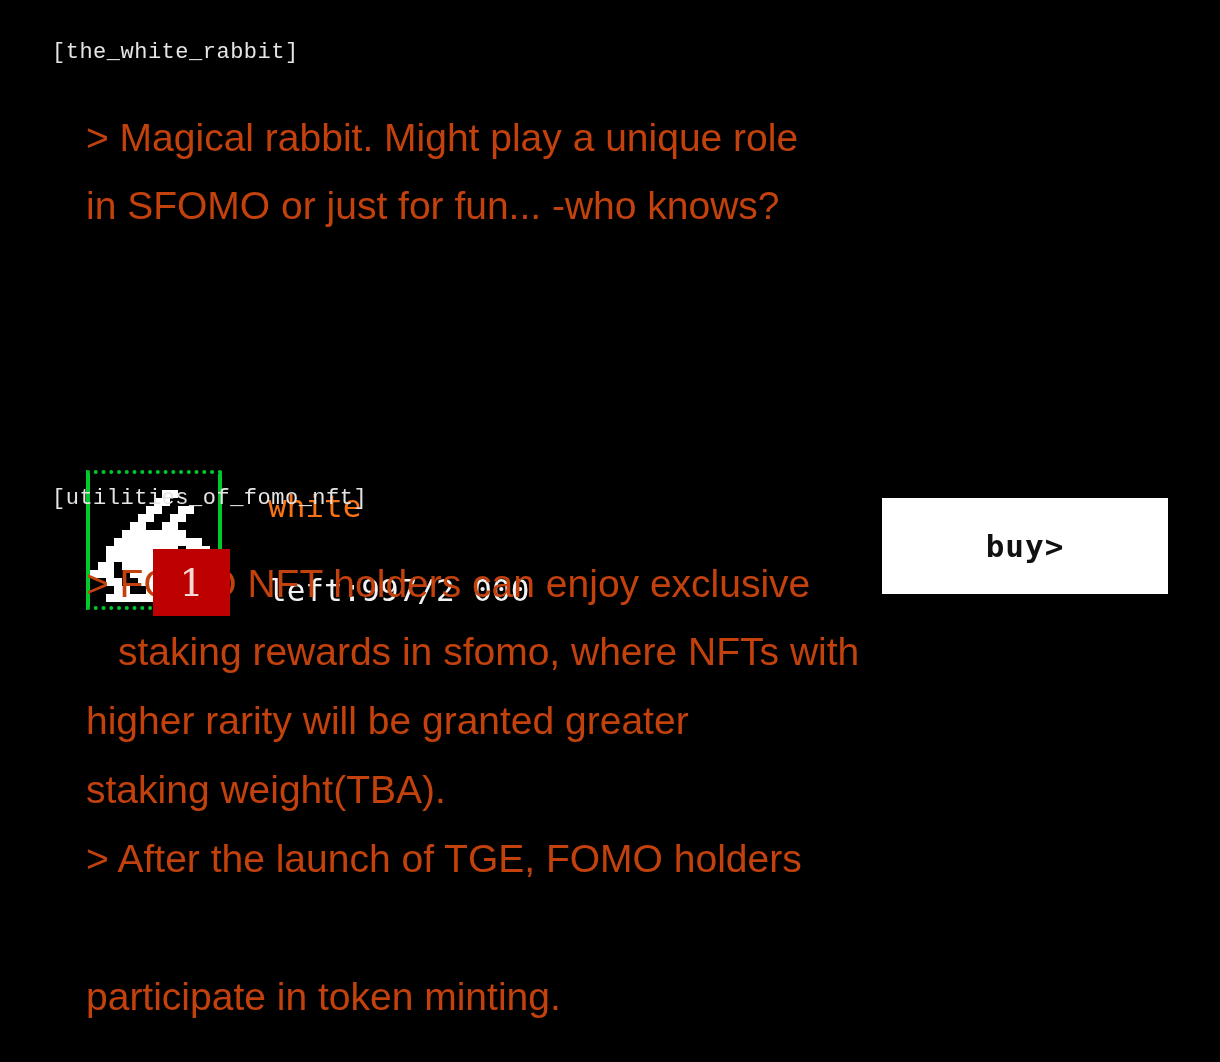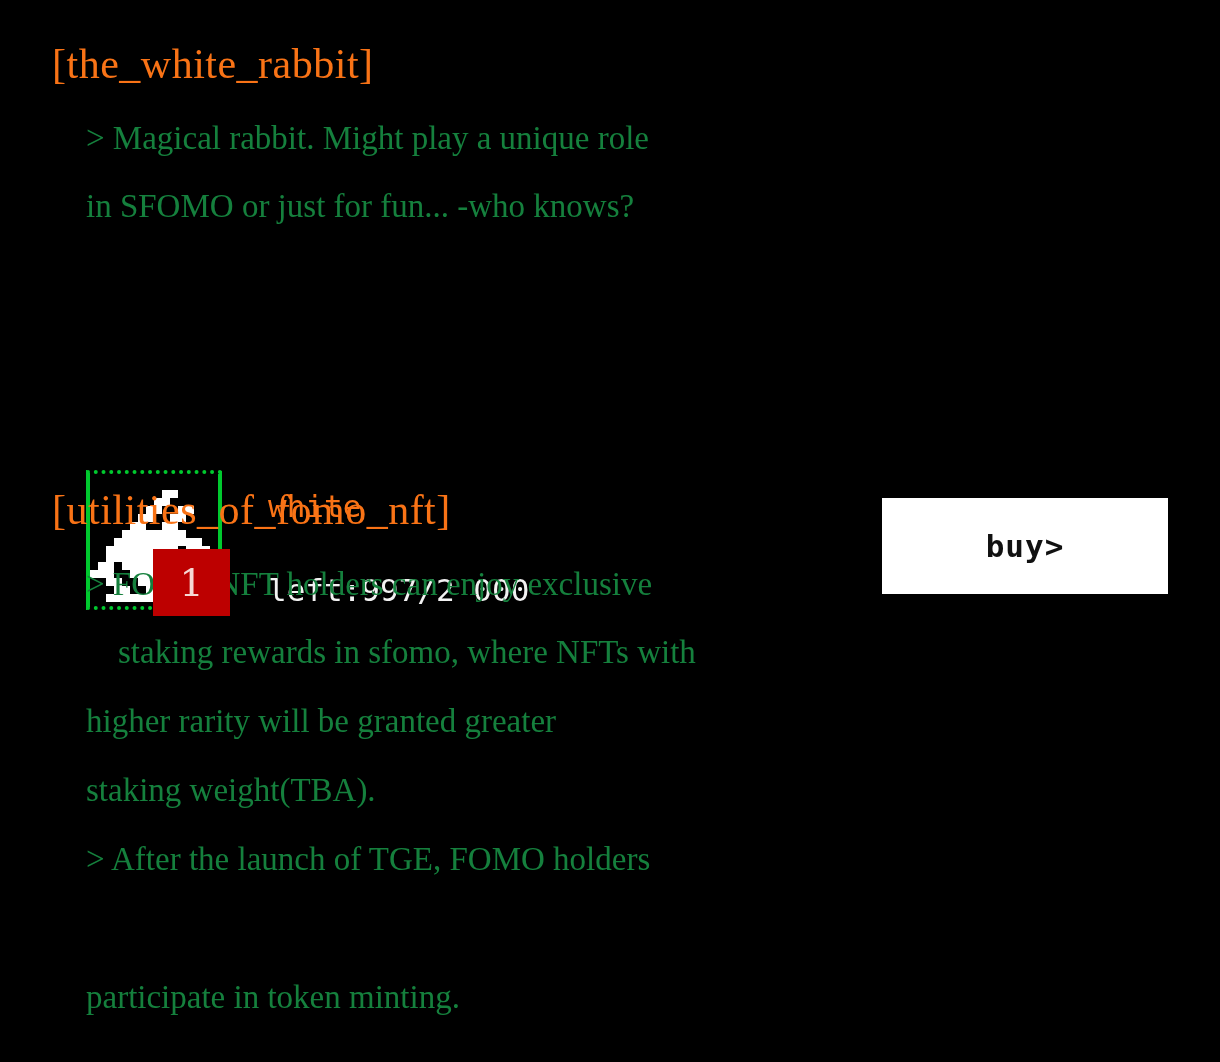--- a/index.html
+++ b/index.html
@@ -20,35 +20,35 @@
   .page {
     position: relative;
     width: 1220px;
     height: 1062px;
     background: #000000;
   }
 
   
   .section-header {
     position: absolute;
-    color: #f97316;
-    font-size: 42px;
+    color: #e5e5e5;
+    font-size: 22px;
     letter-spacing: 0.5px;
     white-space: pre;
-    font-family: Liberation Serif, serif;
+    font-family: Liberation Mono, monospace;
   }
 
   
   .body-text {
     position: absolute;
-    color: #15803d;
-    font-size: 33px;
+    color: #c2410c;
+    font-size: 39px;
     line-height: 68px;
     white-space: pre;
-    font-family: Liberation Serif, serif;
+    font-family: Liberation Sans, sans-serif;
   }
 
   
   .nft-row {
     position: absolute;
     left: 0;
     top: 232px;
     width: 1220px;
     height: 160px;
   }

